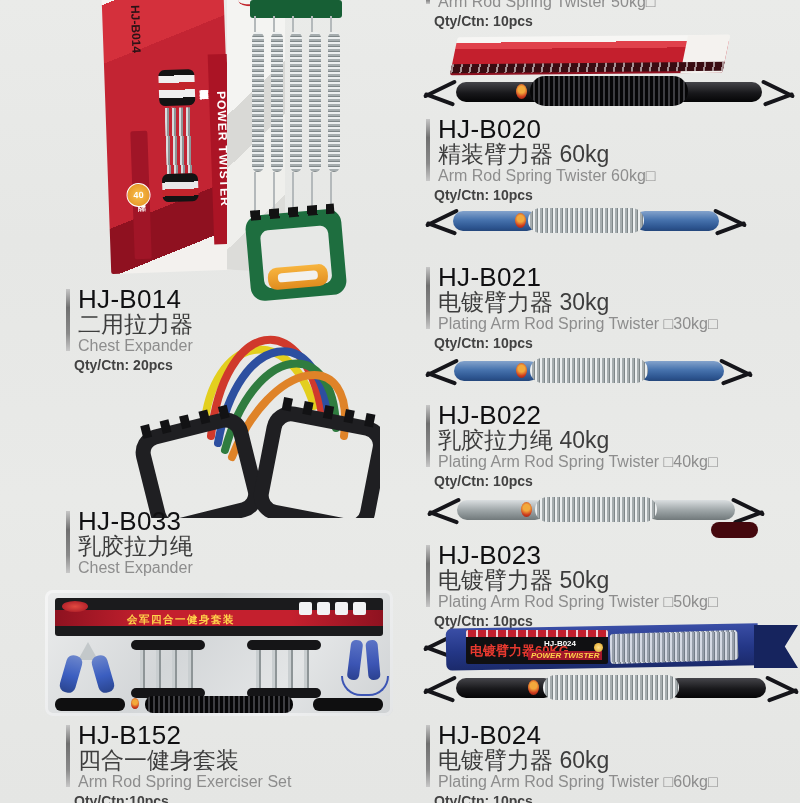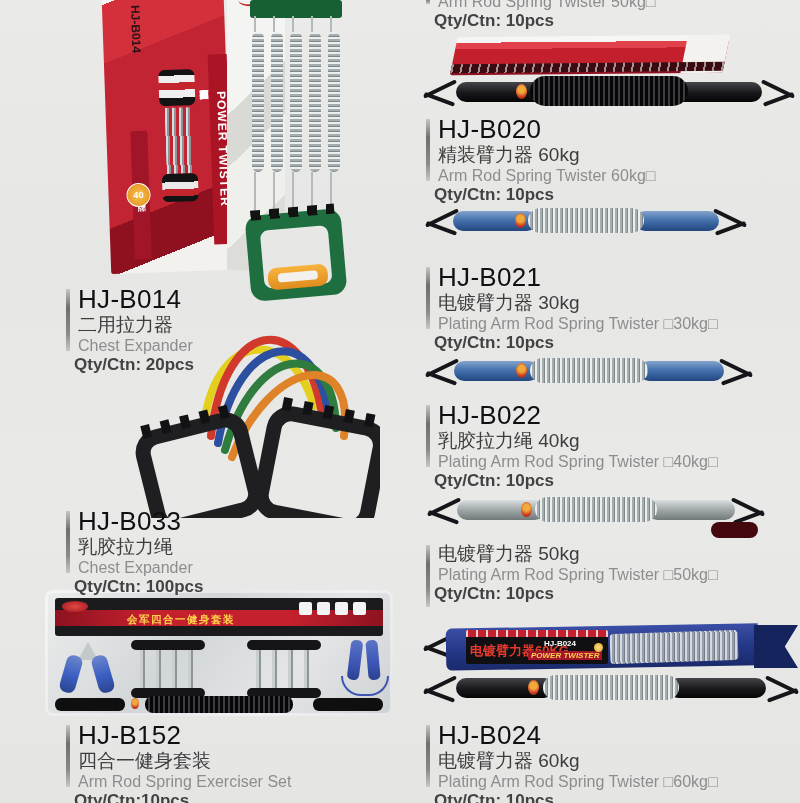--- a/index.html
+++ b/index.html
@@ -4,23 +4,23 @@
 <style>
   html,body{margin:0;padding:0;background:#d9dad8;}
   .canvas{position:relative;width:800px;height:803px;overflow:hidden;
     background:linear-gradient(180deg,#eaebe9 0%,#e6e7e5 30%,#e9eae8 62%,#e5e6e4 100%);
     font-family:"Liberation Sans",sans-serif;}
   
   .tblock{position:absolute;padding-left:12px;width:340px;}
   .vbar{position:absolute;left:0;top:3px;width:4px;height:62px;
     background:linear-gradient(180deg,#c6c6c6,#6f6f6f 30%,#8a8a8a 72%,#c8c8c8);}
   .code{margin:0;font-size:26px;line-height:27px;font-weight:400;color:#101012;letter-spacing:.3px;}
-  .cn{font-size:19px;line-height:23px;color:#3d3d3d;}
+  .cn{font-size:23px;line-height:23px;color:#3d3d3d;}
   .en{font-size:16px;line-height:19px;color:#8d8d8d;}
-  .qty{font-size:17px;line-height:16px;margin-top:2px;margin-left:-4px;font-weight:700;color:#424242;}
+  .qty{font-size:14px;line-height:16px;margin-top:2px;margin-left:-4px;font-weight:700;color:#424242;}
   .partial .vbar{height:12px;top:0;}
   
   .rod{position:absolute;height:36px;}
   .rhandle{position:absolute;top:8px;width:26%;height:20px;border-radius:10px;}
   .hl{left:9%;} .hr{right:9%;}
   .h-blue{background:linear-gradient(180deg,#84a3cc,#4672ad 45%,#2d5590 82%,#24477c);}
   .h-black{background:linear-gradient(180deg,#45454a,#18181b 55%,#050506);}
   .h-silver{background:linear-gradient(180deg,#dadee0,#9aa2a4 55%,#71797b);}
   .coil{position:absolute;left:32%;right:32%;top:5px;height:25px;border-radius:13px;}
   .coilh{background:repeating-linear-gradient(90deg,#eceff0 0 2px,#a6adaf 2px 4px,#7f8789 4px 5px);}
@@ -238,21 +238,20 @@
     <div class="cn">二用拉力器</div>
     <div class="en">Chest Expander</div>
     <div class="qty">Qty/Ctn: 20pcs</div>
   </div>
 
   <div class="tblock" style="left:66px;top:508px">
     <i class="vbar"></i>
     <h2 class="code">HJ-B033</h2>
     <div class="cn">乳胶拉力绳</div>
     <div class="en">Chest Expander</div>
-    <div class="qty">Qty/Ctn: 100pcs</div>
   </div>
 
   <div class="tblock" style="left:66px;top:722px">
     <i class="vbar"></i>
     <h2 class="code">HJ-B152</h2>
     <div class="cn">四合一健身套装</div>
     <div class="en">Arm Rod Spring Exerciser Set</div>
     <div class="qty">Qty/Ctn:10pcs</div>
   </div>
 
@@ -321,20 +320,21 @@
     <i class="strap sr"></i>
     <span class="rhandle hl h-silver"></span>
     <span class="rhandle hr h-silver"></span>
     <span class="coil coilh"></span>
     <b class="dot"></b>
   </div>
   <div class="maroon"></div>
 
   <div class="tblock" style="left:426px;top:542px">
     <i class="vbar"></i>
+    <h2 class="code">HJ-B023</h2>
     <div class="cn">电镀臂力器 50kg</div>
     <div class="en">Plating Arm Rod Spring Twister □50kg□</div>
     <div class="qty">Qty/Ctn: 10pcs</div>
   </div>
 
   <div class="bag24">
     <i class="strap sl" style="left:0;top:24px"></i>
     <div class="bag-body"></div>
     <div class="bag-flap"></div>
     <div class="bag-spring coilh"></div>

